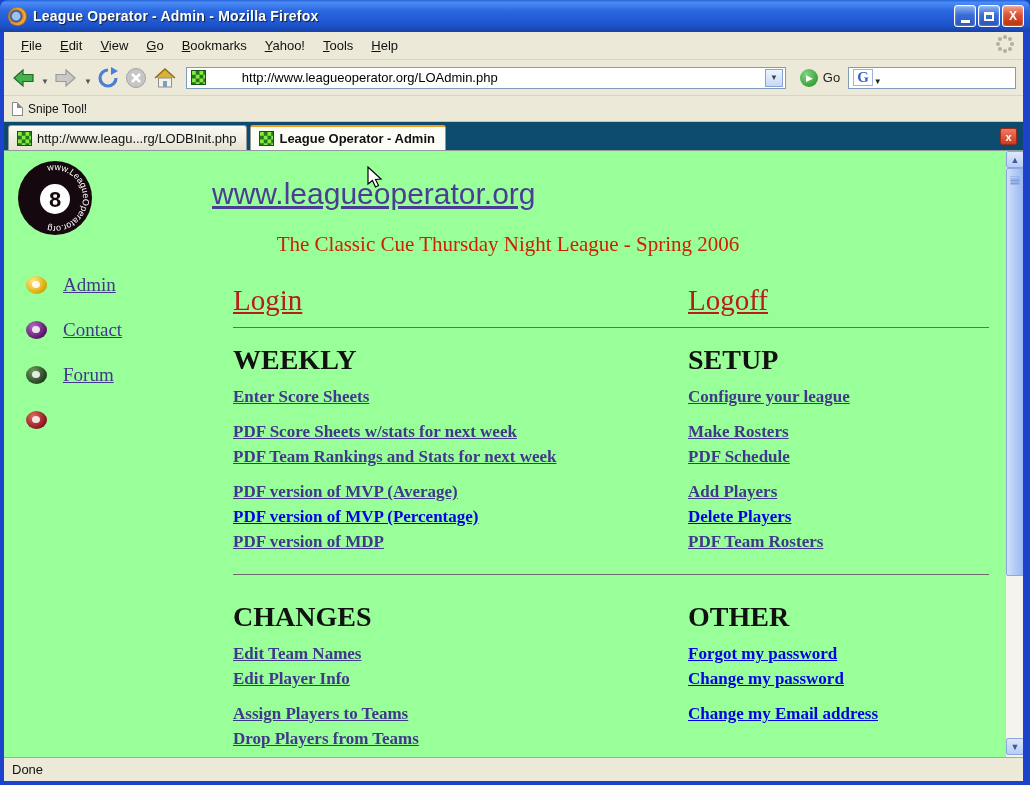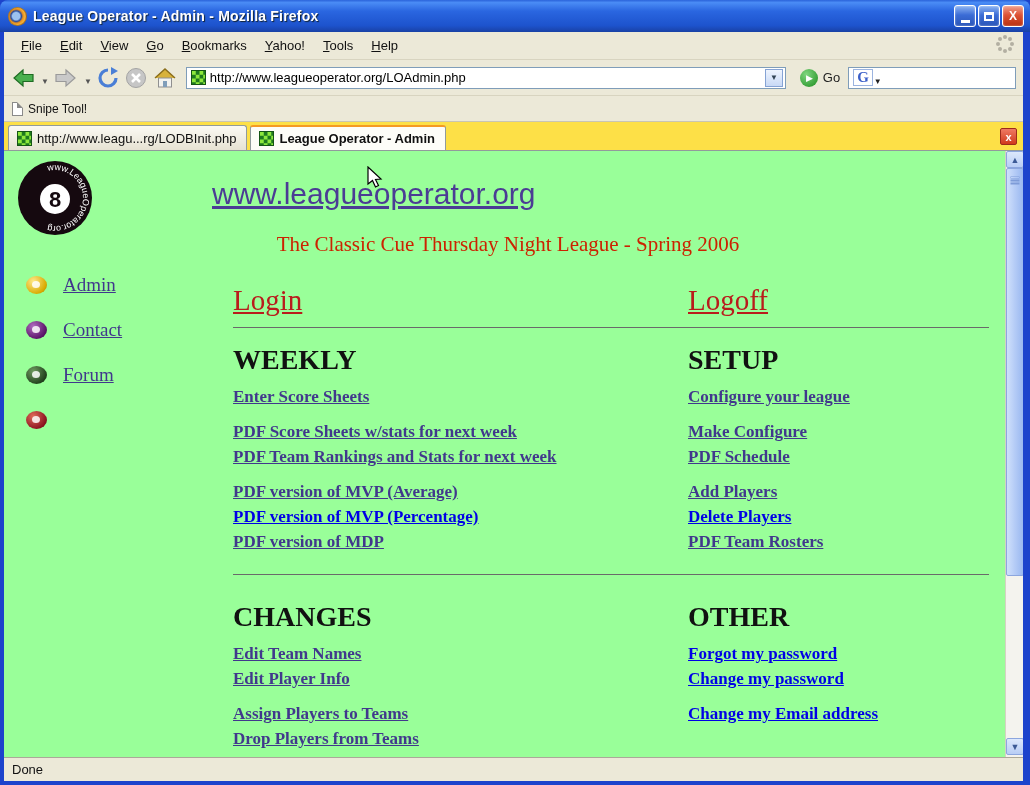--- a/index.html
+++ b/index.html
@@ -35,21 +35,21 @@
   .menu-item{ display:inline-block; font-size:13px; color:#111; padding:4px 9px; }
   .menu-item::first-letter{ text-decoration:underline; }
   .throbber{ margin-left:auto; margin-right:8px; }
 
   
   .navbar{ position:absolute; left:4px; right:7px; top:60px; height:36px; background:#ece9d8;
     display:flex; align-items:center; padding:0 6px; border-bottom:1px solid #d8d4c0;}
   .tb-btn{ display:flex; align-items:center; margin-right:4px; }
   .drop-caret{ font-size:8px; color:#555; margin:8px 4px 0 1px;}
   .addr{ flex:1; display:flex; align-items:center; background:#fff; border:1px solid #7f9db9;
-    height:22px; margin:0 6px 0 4px; padding:0 2px; max-width:600px;}
+    height:22px; margin:0 6px 0 4px; padding:0 2px; max-width:600px;gap:32px;}
   .favicon{ width:15px; height:15px; flex:0 0 auto; margin:0 4px 0 2px;
     background:repeating-conic-gradient(#1f7a1f 0 25%, #8de83c 0 50%) 0 0/7.5px 7.5px; border:1px solid #155515;}
   .addr-text{ font-size:13px; color:#000; flex:1; white-space:nowrap; overflow:hidden;}
   .addr-drop{ width:18px; height:18px; background:linear-gradient(180deg,#eef4fe,#c8d9f6); border:1px solid #86a3d4;
     display:flex; align-items:center; justify-content:center; font-size:8px; color:#345;}
   .go-wrap{ display:flex; align-items:center; gap:5px; margin:0 8px; }
   .go-circle{ width:18px; height:18px; border-radius:50%; background:radial-gradient(circle at 35% 30%,#7fd67f,#1d8c1d);
     display:flex; align-items:center; justify-content:center;}
   .go-circle span{ color:#fff; font-size:9px; margin-left:1px;}
   .go-text{ font-size:13px; color:#222; }
@@ -59,21 +59,21 @@
   .g-caret{ font-size:8px; color:#222; margin:8px 0 0 1px;}
 
   
   .bookbar{ position:absolute; left:4px; right:7px; top:96px; height:26px; background:#ece9d8;
     display:flex; align-items:center; padding-left:8px; border-bottom:1px solid #c9c5b2;}
   .page-ico{ width:11px; height:14px; background:#fff; border:1px solid #8a8a8a; position:relative; margin-right:5px;}
   .page-ico::after{ content:""; position:absolute; right:-1px; top:-1px; border:3px solid #ece9d8; border-left-color:#8a8a8a; border-bottom-color:#8a8a8a;}
   .book-label{ font-size:12px; color:#111; }
 
   
-  .tabbar{ position:absolute; left:4px; right:7px; top:122px; height:29px; background:#fde047;
+  .tabbar{ position:absolute; left:4px; right:7px; top:122px; height:29px; background:#0c4a6e;
     display:flex; align-items:flex-end; padding-left:4px; border-bottom:1px solid #919b9c;text-align:center;}
   .tab{ height:25px; display:flex; align-items:center; padding:0 10px 0 6px; border:1px solid #919b9c; border-bottom:none;
     border-radius:3px 3px 0 0; margin-right:3px; max-width:250px;}
   .tab.inactive{ background:linear-gradient(180deg,#fbfaf4,#e6e2d2); }
   .tab.active{ background:#fdfdf8; border-top:2px solid #f59a23; font-weight:bold; }
   .tab .favicon{ margin-right:5px; }
   .tab-label{ font-size:13px; color:#111; white-space:nowrap; overflow:hidden;}
   .tab-close{ margin-left:auto; margin-bottom:5px; margin-right:6px; width:17px; height:17px; border-radius:2px;
     background:linear-gradient(180deg,#ef7a63,#d03a1c); border:1px solid #9c2b1b; color:#fff; font-size:11px; font-weight:bold;
     display:flex; align-items:center; justify-content:center;}
@@ -300,21 +300,21 @@
             <a class="lnk fresh">PDF version of MVP (Percentage)</a><br>
             <a class="lnk">PDF version of MDP</a>
           </p>
         </div>
         <div class="colR">
           <h3 class="sec-title">SETUP</h3>
           <p class="grp">
             <a class="lnk">Configure your league</a>
           </p>
           <p class="grp">
-            <a class="lnk">Make Configure</a><br>
+            <a class="lnk">Make Rosters</a><br>
             <a class="lnk">PDF Schedule</a>
           </p>
           <p class="grp">
             <a class="lnk">Add Players</a><br>
             <a class="lnk fresh">Delete Players</a><br>
             <a class="lnk">PDF Team Rosters</a>
           </p>
         </div>
       </div>
 

